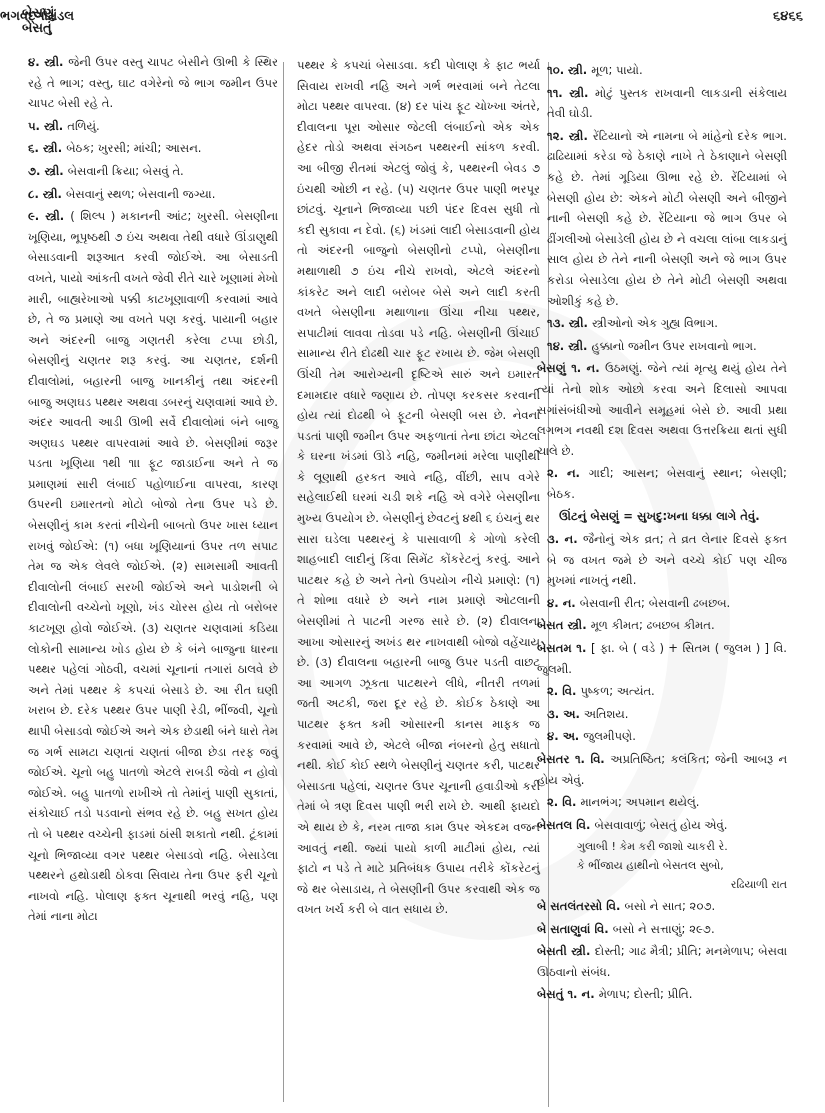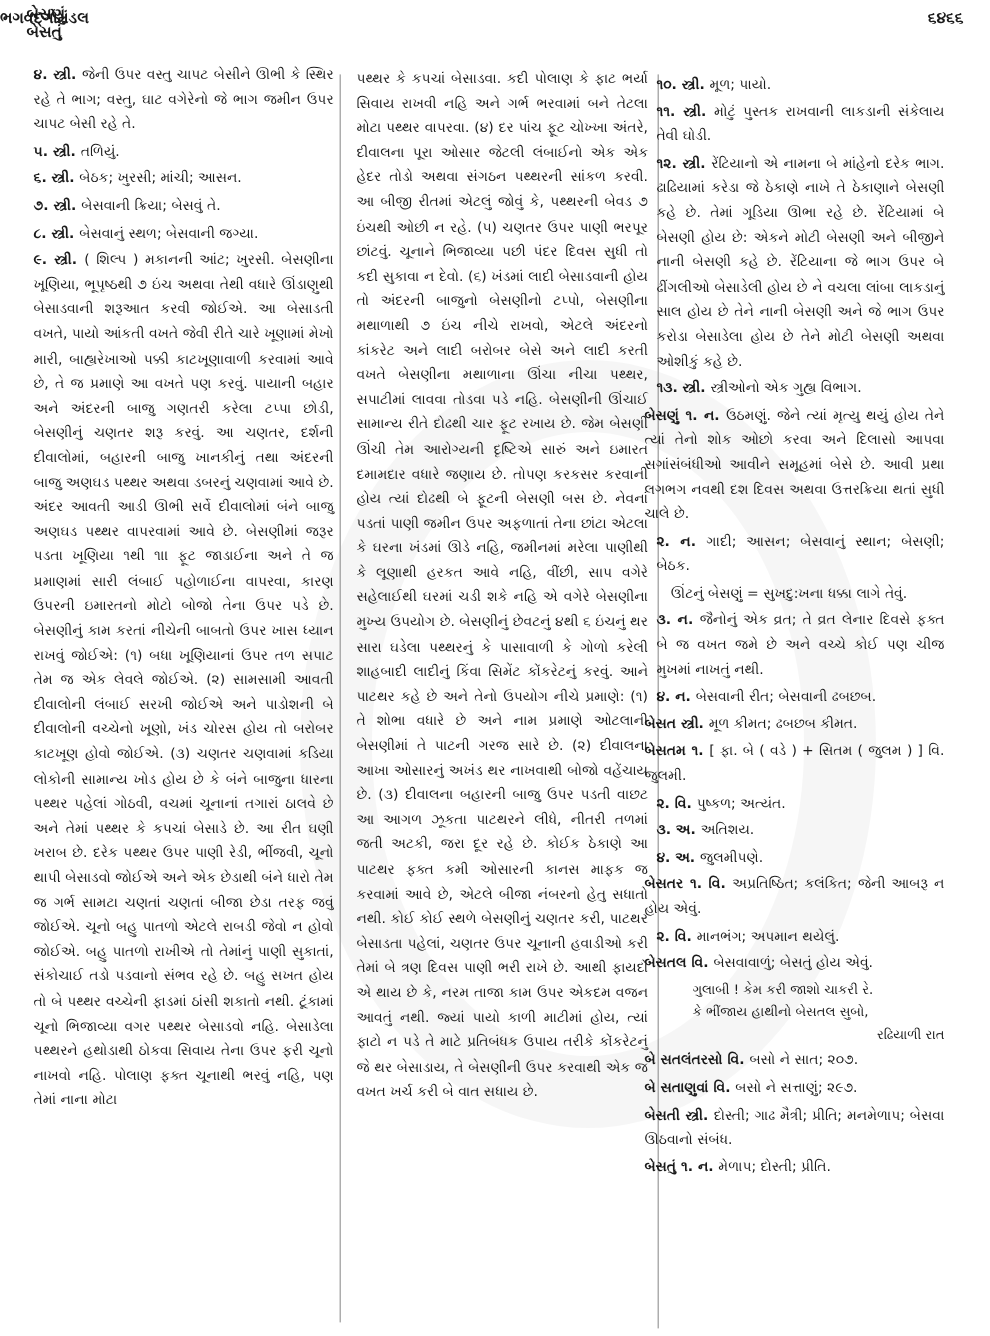--- a/index.html
+++ b/index.html
@@ -32,21 +32,21 @@
   .col3 { left: 537px; width: 250px; top: 60px; }
   .divider { position: absolute; top: 62px; width: 1px; background: #9a9a9a; }
   .div1 { left: 283px; height: 1040px; }
   .div2 { left: 548px; height: 1045px; }
   .entry { margin: 0 0 2px 0; }
   .indent { padding-left: 10px; }
   .hw { font-weight: bold; }
   .b { font-weight: bold; }
   .quote { padding-left: 40px; font-size: 11px; line-height: 19px; }
   .attrib { text-align: right; font-size: 11px; font-weight: normal; }
-  .example { padding-left: 22px; }
+  .example { padding-left: 22px; font-weight: bold; }
 </style>
 </head>
 <body>
 
 <div class="watermark"></div>
 
 <div class="header">
   <div class="guide">
     <div>બેસણું</div>
     <div>બેસતું</div>
@@ -67,20 +67,21 @@
     <div class="entry"><span class="b">૯. </span><span class="b">સ્ત્રી. </span><span>( શિલ્પ ) મકાનની આંટ; ખુરસી. બેસણીના ખૂણિયા, ભૂપૃષ્ઠથી ૭ ઇંચ અથવા તેથી વધારે ઊંડાણુથી બેસાડવાની શરૂઆત કરવી જોઈએ. આ બેસાડતી વખતે, પાયો આંકતી વખતે જેવી રીતે ચારે ખૂણામાં મેખો મારી, બાહ્યરેખાઓ પક્કી કાટખૂણાવાળી કરવામાં આવે છે, તે જ પ્રમાણે આ વખતે પણ કરવું. પાયાની બહાર અને અંદરની બાજુ ગણતરી કરેલા ટપ્પા છોડી, બેસણીનું ચણતર શરૂ કરવું. આ ચણતર, દર્શની દીવાલોમાં, બહારની બાજુ ખાનકીનું તથા અંદરની બાજુ અણઘડ પથ્થર અથવા ડબરનું ચણવામાં આવે છે. અંદર આવતી આડી ઊભી સર્વે દીવાલોમાં બંને બાજુ અણઘડ પથ્થર વાપરવામાં આવે છે. બેસણીમાં જરૂર પડતા ખૂણિયા ૧થી ૧।। ફૂટ જાડાઈના અને તે જ પ્રમાણમાં સારી લંબાઈ પહોળાઈના વાપરવા, કારણ ઉપરની ઇમારતનો મોટો બોજો તેના ઉપર પડે છે. બેસણીનું કામ કરતાં નીચેની બાબતો ઉપર ખાસ ધ્યાન રાખવું જોઈએ: (૧) બધા ખૂણિયાનાં ઉપર તળ સપાટ તેમ જ એક લેવલે જોઈએ. (૨) સામસામી આવતી દીવાલોની લંબાઈ સરખી જોઈએ અને પાડોશની બે દીવાલોની વચ્ચેનો ખૂણો, ખંડ ચોરસ હોય તો બરોબર કાટખૂણ હોવો જોઈએ. (૩) ચણતર ચણવામાં કડિયા લોકોની સામાન્ય ખોડ હોય છે કે બંને બાજુના ધારના પથ્થર પહેલાં ગોઠવી, વચમાં ચૂનાનાં તગારાં ઠાલવે છે અને તેમાં પથ્થર કે કપચાં બેસાડે છે. આ રીત ઘણી ખરાબ છે. દરેક પથ્થર ઉપર પાણી રેડી, ભીંજવી, ચૂનો થાપી બેસાડવો જોઈએ અને એક છેડાથી બંને ધારો તેમ જ ગર્ભ સામટા ચણતાં ચણતાં બીજા છેડા તરફ જવું જોઈએ. ચૂનો બહુ પાતળો એટલે રાબડી જેવો ન હોવો જોઈએ. બહુ પાતળો રાખીએ તો તેમાંનું પાણી સુકાતાં, સંકોચાઈ તડો પડવાનો સંભવ રહે છે. બહુ સખત હોય તો બે પથ્થર વચ્ચેની ફાડમાં ઠાંસી શકાતો નથી. ટૂંકામાં ચૂનો ભિજાવ્યા વગર પથ્થર બેસાડવો નહિ. બેસાડેલા પથ્થરને હથોડાથી ઠોકવા સિવાય તેના ઉપર ફરી ચૂનો નાખવો નહિ. પોલાણ ફક્ત ચૂનાથી ભરવું નહિ, પણ તેમાં નાના મોટા</span></div>
   </div>
 <div class="col col2">
   <div>પથ્થર કે કપચાં બેસાડવા. કદી પોલાણ કે ફાટ ભર્યા સિવાય રાખવી નહિ અને ગર્ભ ભરવામાં બને તેટલા મોટા પથ્થર વાપરવા. (૪) દર પાંચ ફૂટ ચોખ્ખા અંતરે, દીવાલના પૂરા ઓસાર જેટલી લંબાઈનો એક એક હેદર તોડો અથવા સંગઠન પથ્થરની સાંકળ કરવી. આ બીજી રીતમાં એટલું જોવું કે, પથ્થરની બેવડ ૭ ઇંચથી ઓછી ન રહે. (૫) ચણતર ઉપર પાણી ભરપૂર છાંટવું. ચૂનાને ભિજાવ્યા પછી પંદર દિવસ સુધી તો કદી સુકાવા ન દેવો. (૬) ખંડમાં લાદી બેસાડવાની હોય તો અંદરની બાજુનો બેસણીનો ટપ્પો, બેસણીના મથાળાથી ૭ ઇંચ નીચે રાખવો, એટલે અંદરનો કાંકરેટ અને લાદી બરોબર બેસે અને લાદી કરતી વખતે બેસણીના મથાળાના ઊંચા નીચા પથ્થર, સપાટીમાં લાવવા તોડવા પડે નહિ. બેસણીની ઊંચાઈ સામાન્ય રીતે દોઢથી ચાર ફૂટ રખાય છે. જેમ બેસણી ઊંચી તેમ આરોગ્યની દૃષ્ટિએ સારું અને ઇમારત દમામદાર વધારે જણાય છે. તોપણ કરકસર કરવાની હોય ત્યાં દોઢથી બે ફૂટની બેસણી બસ છે. નેવનાં પડતાં પાણી જમીન ઉપર અફળાતાં તેના છાંટા એટલા કે ઘરના ખંડમાં ઊડે નહિ, જમીનમાં મરેલા પાણીથી કે લૂણાથી હરકત આવે નહિ, વીંછી, સાપ વગેરે સહેલાઈથી ઘરમાં ચડી શકે નહિ એ વગેરે બેસણીના મુખ્ય ઉપયોગ છે. બેસણીનું છેવટનું ૪થી ૬ ઇંચનું થર સારા ઘડેલા પથ્થરનું કે પાસાવાળી કે ગોળો કરેલી શાહબાદી લાદીનું કિંવા સિમેંટ કોંકરેટનું કરવું. આને પાટથર કહે છે અને તેનો ઉપયોગ નીચે પ્રમાણે: (૧) તે શોભા વધારે છે અને નામ પ્રમાણે ઓટલાની બેસણીમાં તે પાટની ગરજ સારે છે. (૨) દીવાલના આખા ઓસારનું અખંડ થર નાખવાથી બોજો વહેંચાય છે. (૩) દીવાલના બહારની બાજુ ઉપર પડતી વાછટ આ આગળ ઝૂકતા પાટથરને લીધે, નીતરી તળમાં જતી અટકી, જરા દૂર રહે છે. કોઈક ઠેકાણે આ પાટથર ફક્ત કમી ઓસારની કાનસ માફક જ કરવામાં આવે છે, એટલે બીજા નંબરનો હેતુ સધાતો નથી. કોઈ કોઈ સ્થળે બેસણીનું ચણતર કરી, પાટથર બેસાડતા પહેલાં, ચણતર ઉપર ચૂનાની હવાડીઓ કરી તેમાં બે ત્રણ દિવસ પાણી ભરી રાખે છે. આથી ફાયદો એ થાય છે કે, નરમ તાજા કામ ઉપર એકદમ વજન આવતું નથી. જ્યાં પાયો કાળી માટીમાં હોય, ત્યાં ફાટો ન પડે તે માટે પ્રતિબંધક ઉપાય તરીકે કોંકરેટનું જે થર બેસાડાય, તે બેસણીની ઉપર કરવાથી એક જ વખત ખર્ચ કરી બે વાત સધાય છે.</div>
 </div>
 <div class="col col3" id="col3">
     <div class="entry indent"><span class="b">૧૦. </span><span class="b">સ્ત્રી. </span><span>મૂળ; પાયો.</span></div>
     <div class="entry indent"><span class="b">૧૧. </span><span class="b">સ્ત્રી. </span><span>મોટું પુસ્તક રાખવાની લાકડાની સંકેલાય તેવી ઘોડી.</span></div>
     <div class="entry indent"><span class="b">૧૨. </span><span class="b">સ્ત્રી. </span><span>રેંટિયાનો એ નામના બે માંહેનો દરેક ભાગ. ઢાઢિયામાં કરેડા જે ઠેકાણે નાખે તે ઠેકાણાને બેસણી કહે છે. તેમાં ગૂડિયા ઊભા રહે છે. રેંટિયામાં બે બેસણી હોય છે: એકને મોટી બેસણી અને બીજીને નાની બેસણી કહે છે. રેંટિયાના જે ભાગ ઉપર બે ઢીંગલીઓ બેસાડેલી હોય છે ને વચલા લાંબા લાકડાનું સાલ હોય છે તેને નાની બેસણી અને જે ભાગ ઉપર કરોડા બેસાડેલા હોય છે તેને મોટી બેસણી અથવા ઓશીકું કહે છે.</span></div>
     <div class="entry indent"><span class="b">૧૩. </span><span class="b">સ્ત્રી. </span><span>સ્ત્રીઓનો એક ગુહ્ય વિભાગ.</span></div>
+    <div class="entry indent"><span class="b">૧૪. </span><span class="b">સ્ત્રી. </span><span>હુક્કાનો જમીન ઉપર રાખવાનો ભાગ.</span></div>
     <div class="entry"><span class="hw">બેસણું </span><span class="b">૧. </span><span class="b">ન. </span><span>ઉઠમણું. જેને ત્યાં મૃત્યુ થયું હોય તેને ત્યાં તેનો શોક ઓછો કરવા અને દિલાસો આપવા સગાંસંબંધીઓ આવીને સમૂહમાં બેસે છે. આવી પ્રથા લગભગ નવથી દશ દિવસ અથવા ઉત્તરક્રિયા થતાં સુધી ચાલે છે.</span></div>
     <div class="entry indent"><span class="b">૨. </span><span class="b">ન. </span><span>ગાદી; આસન; બેસવાનું સ્થાન; બેસણી; બેઠક.</span></div>
     <div class="entry example"><span>ઊંટનું બેસણું = સુખદુ:ખના ધક્કા લાગે તેવું.</span></div>
     <div class="entry indent"><span class="b">૩. </span><span class="b">ન. </span><span>જૈનોનું એક વ્રત; તે વ્રત લેનાર દિવસે ફક્ત બે જ વખત જમે છે અને વચ્ચે કોઈ પણ ચીજ મુખમાં નાખતું નથી.</span></div>
     <div class="entry indent"><span class="b">૪. </span><span class="b">ન. </span><span>બેસવાની રીત; બેસવાની ઢબછબ.</span></div>
     <div class="entry"><span class="hw">બેસત </span><span class="b">સ્ત્રી. </span><span>મૂળ કીમત; ઢબછબ કીમત.</span></div>
     <div class="entry"><span class="hw">બેસતમ </span><span class="b">૧. </span><span>[ ફા. બે ( વડે ) + સિતમ ( જુલમ ) ] વિ. જુલમી.</span></div>
     <div class="entry indent"><span class="b">૨. </span><span class="b">વિ. </span><span>પુષ્કળ; અત્યંત.</span></div>
     <div class="entry indent"><span class="b">૩. </span><span class="b">અ. </span><span>અતિશય.</span></div>
     <div class="entry indent"><span class="b">૪. </span><span class="b">અ. </span><span>જુલમીપણે.</span></div>

